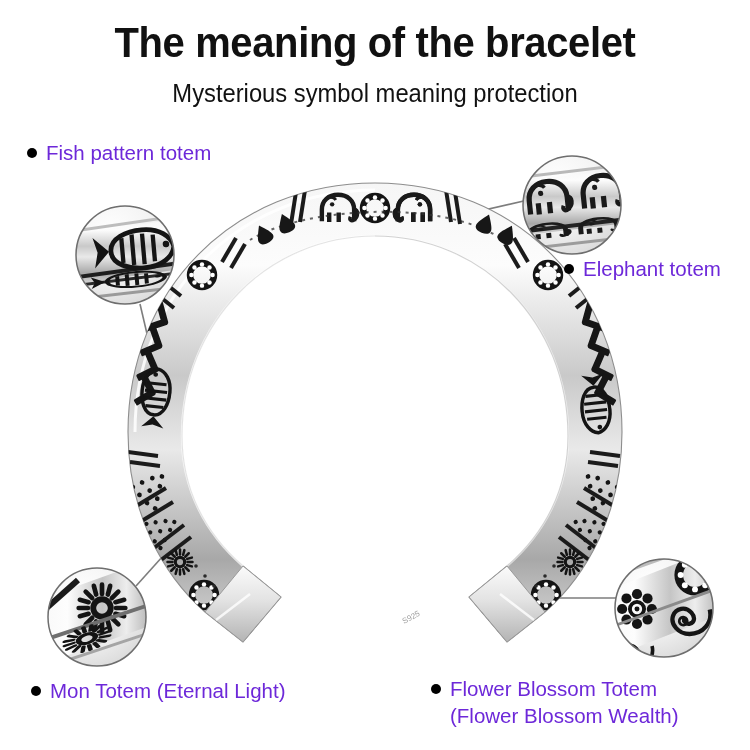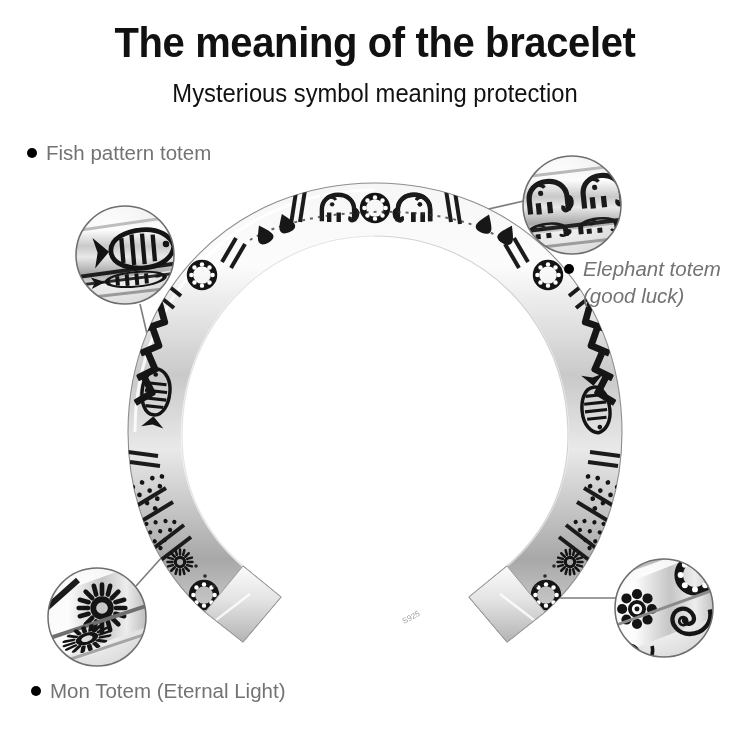--- a/index.html
+++ b/index.html
@@ -35,37 +35,37 @@
     transform-origin:50% 50%;
     white-space:nowrap;
   }
 
   
   .label{
     position:absolute;
     font-size:20.5px;
     line-height:27px;
     white-space:nowrap;
-    color:#737373;
+    color:#6d28d9;
   }
   .label .ln{display:block;}
   .bullet{
     display:inline-block;
     width:10px;height:10px;
     border-radius:50%;
     background:#000;
     vertical-align:middle;
     position:relative;
     top:-2px;
     margin-right:9px;
   }
   .indent{padding-left:19px;}
 
   #label-fish{left:27px;top:139px;}
-  #label-elephant{left:564px;top:255px;font-style:italic;}
+  #label-elephant{left:564px;top:255px;}
   #label-sun{left:31px;top:677px;}
   #label-flower{left:431px;top:675px;}
 
   
   svg.art{position:absolute;left:0;top:0;width:750px;height:750px;}
 </style>
 </head>
 <body>
 
 <div id="stage">
@@ -453,21 +453,24 @@
       <circle cx="664" cy="608" r="49" fill="none" stroke="#6e6e6e" stroke-width="1.5"></circle>
     </g>
   </svg>
 
   <div class="label" id="label-fish">
     <span class="ln"><span class="bullet"></span><span>Fish pattern totem</span></span>
   </div>
 
   <div class="label" id="label-elephant">
     <span class="ln"><span class="bullet"></span><span>Elephant totem</span></span>
-    <span class="ln indent">(good luck)</span>
   </div>
 
   <div class="label" id="label-sun">
     <span class="ln"><span class="bullet"></span><span>Mon Totem (Eternal Light)</span></span>
   </div>
 
+  <div class="label" id="label-flower">
+    <span class="ln"><span class="bullet"></span><span>Flower Blossom Totem</span></span>
+    <span class="ln indent">(Flower Blossom Wealth)</span>
+  </div>
 
 </div>
 
 </body></html>

